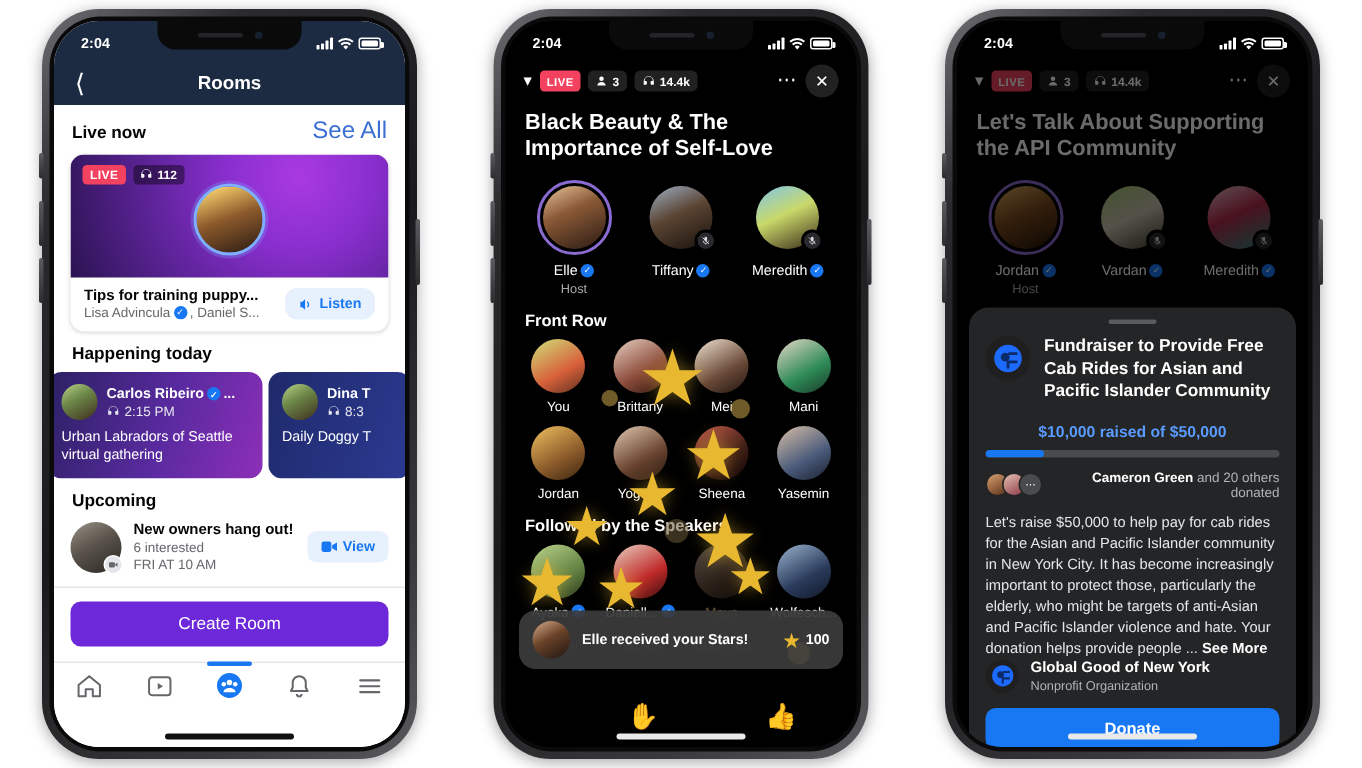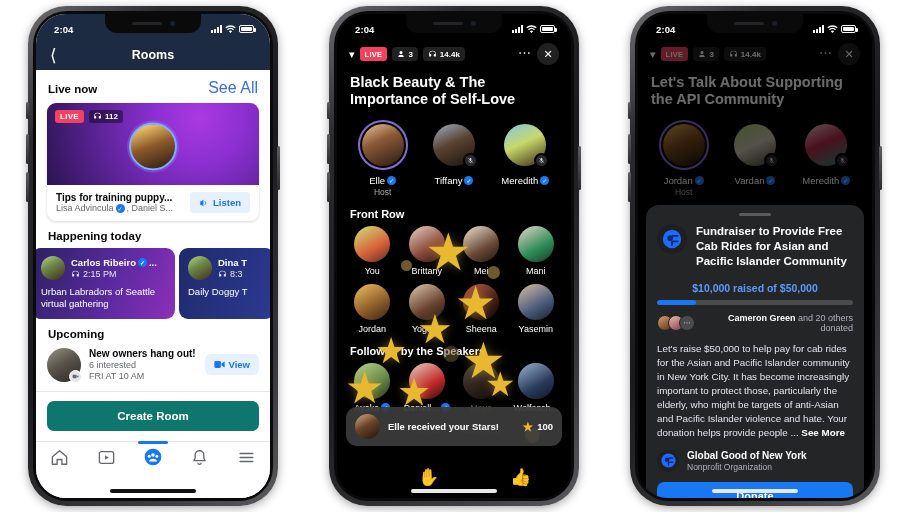--- a/index.html
+++ b/index.html
@@ -85,21 +85,21 @@
     padding: 2px 5px 2px 4px; border-radius: 3px; display: flex; align-items: center; gap: 3px; }
   .live-avatar { position: absolute; left: 50%; top: 50%; transform: translate(-50%,-45%);
     width: 48px; height: 48px; border-radius: 50%; border: 2px solid #7fb0ff;
     background: linear-gradient(160deg,#f0c868 10%,#8c5a2c 48%,#2a1a12 100%);
     box-shadow: 0 0 0 2px rgba(120,170,255,.28); }
   .live-meta { padding: 7px 9px 8px; display: flex; align-items: center; gap: 6px; }
   .live-meta-txt { flex: 1 1 auto; min-width: 0; }
   .live-meta-txt .t { font-size: 10px; font-weight: bold; color: #050505; white-space: nowrap; overflow: hidden; text-overflow: ellipsis; }
   .live-meta-txt .s { font-size: 9px; color: #65676b; white-space: nowrap; overflow: hidden; text-overflow: ellipsis; display:flex; align-items:center; gap:2px;}
   .listen-btn { flex: 0 0 auto; background: #e7f0fd; color: #1877f2; font-size: 9.5px;
-    font-weight: bold; padding: 5px 9px; border-radius: 3px; display: flex; align-items: center; gap: 4px; }
+    font-weight: bold; padding: 5px 9px; border-radius: 8px; display: flex; align-items: center; gap: 4px; }
 
   .hap-row { display: flex; gap: 4px; padding: 0 11px; overflow: hidden; justify-content: center; }
   .hap-card { flex: 0 0 auto; width: 143px; border-radius: 9px; padding: 8px 9px 9px; color: #fff;
     background: linear-gradient(110deg,#2b2163 0%,#5a2aa0 55%,#8d2fb8 100%); }
   .hap-card.alt { background: linear-gradient(110deg,#1f2a6b 0%,#2c3a92 100%); width: 95px; }
   .hap-head { display: flex; align-items: center; gap: 6px; }
   .hap-av { width: 24px; height: 24px; border-radius: 50%; flex: 0 0 auto;
     background: linear-gradient(150deg,#bcd48a 0%,#6e8a4a 40%,#3e2d1c 100%); }
   .hap-name { font-size: 9.5px; font-weight: bold; white-space: nowrap; overflow: hidden; text-overflow: ellipsis; display:flex; align-items:center; gap:2px;}
   .hap-time { font-size: 9px; display: flex; align-items: center; gap: 3px; margin-top: 1px; color:#e8e8ee;}
@@ -110,22 +110,22 @@
     background: linear-gradient(150deg,#9a9288 0%,#5a544c 45%,#2a2622 100%); }
   .upc-av .vid { position: absolute; right: -1px; bottom: -1px; width: 13px; height: 13px;
     border-radius: 50%; background: #e4e6eb; border: 1.5px solid #fff;
     display: flex; align-items: center; justify-content: center; }
   .upc-txt { flex: 1 1 auto; min-width: 0; }
   .upc-txt .t { font-size: 10px; font-weight: bold; color: #050505; }
   .upc-txt .s { font-size: 9px; color: #65676b; margin-top: 1px; }
   .view-btn { flex: 0 0 auto; background: #e7f0fd; color: #1877f2; font-size: 9.5px;
     font-weight: bold; padding: 5px 9px; border-radius: 6px; display: flex; align-items: center; gap: 4px; }
   .divider { height: 1px; background: #e4e6eb; margin: 0 0 9px; }
-  .create-btn { margin: 8px 11px; background: #0f766e; color: #fff; text-align: center;
-    font-size: 11.5px; font-weight: bold; padding: 9px 0; border-radius: 7px; }
+  .create-btn { margin: 8px 11px; background: #6d28d9; color: #fff; text-align: center;
+    font-size: 11.5px; font-weight: normal; padding: 9px 0; border-radius: 7px; }
   .p1-tabbar { height: 38px; display: flex; align-items: center; justify-content: space-around;
     border-top: 1px solid #e4e6eb; margin-top: 10px; position: relative; padding-bottom: 6px; }
   .tab { position: relative; display: flex; align-items: center; justify-content: center;
     width: 34px; height: 30px; }
   .tab.active::before { content: ""; position: absolute; top: -1px; left: 2px; right: 2px;
     height: 2.5px; background: #1877f2; border-radius: 2px; }
 
   
   #p2 .screen, #p3 .screen { background: #000000; }
   .room-nav { display: flex; align-items: center; gap: 5px; padding: 3px 12px 0; flex: 0 0 auto; }
@@ -192,21 +192,21 @@
   .prog { height: 5px; border-radius: 3px; background: #4a4b4d; margin-top: 6px; overflow: hidden; }
   .prog > i { display: block; height: 100%; background: #1877f2; border-radius: 3px; }
   .donors { display: flex; align-items: center; gap: 6px; margin-top: 8px; }
   .donor-avs { display: flex; }
   .donor-avs span { width: 16px; height: 16px; border-radius: 50%; border: 1.5px solid #242526; margin-left: -5px; }
   .donor-avs span:first-child { margin-left: 0; }
   .donors-txt { color: #b0b3b8; font-size: 9px; text-align: right; }
   .donors-txt b { color: #fff; font-weight: bold; }
   .fund-desc { color: #e4e6eb; font-size: 9.8px; line-height: 1.42; margin-top: 9px; }
   .fund-desc b { color: #fff; font-weight: bold; }
-  .org { display: flex; align-items: center; gap: 8px; margin-top: 10px; }
+  .org { display: flex; align-items: center; gap: 8px; }
   .org-logo { width: 22px; height: 22px; border-radius: 50%; background: #1f1f20;
     display: flex; align-items: center; justify-content: center; flex: 0 0 auto; }
   .org-name { color: #fff; font-size: 10px; font-weight: bold; }
   .org-sub { color: #b0b3b8; font-size: 8.5px; margin-top: 1px; }
   .donate-btn { background: #1877f2; color: #fff; text-align: center; font-size: 11px; font-weight: bold;
     padding: 8px 0; border-radius: 7px; margin-top: 10px; }
 </style>
 </head>
 <body>
 

